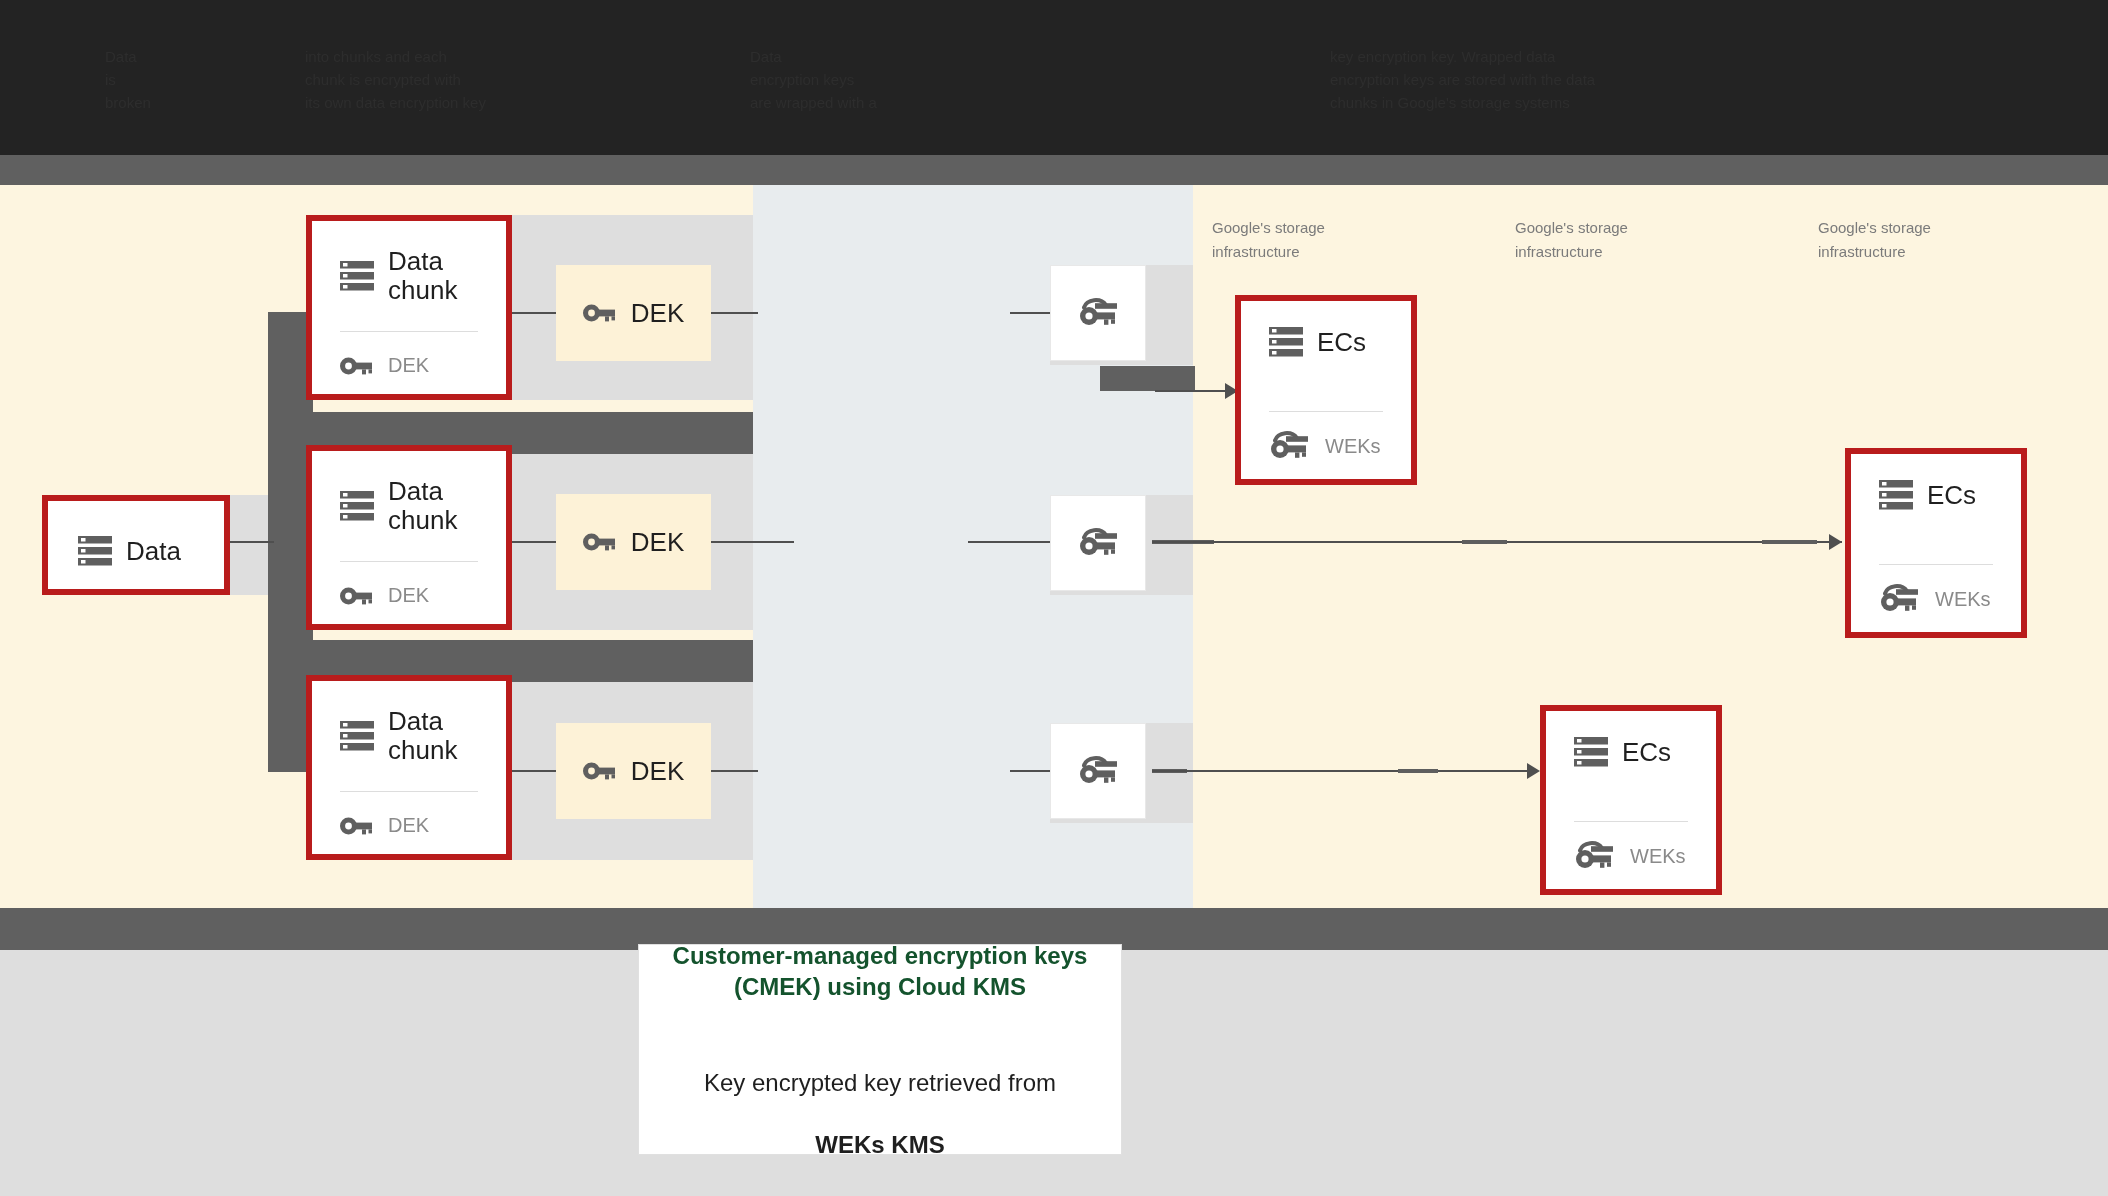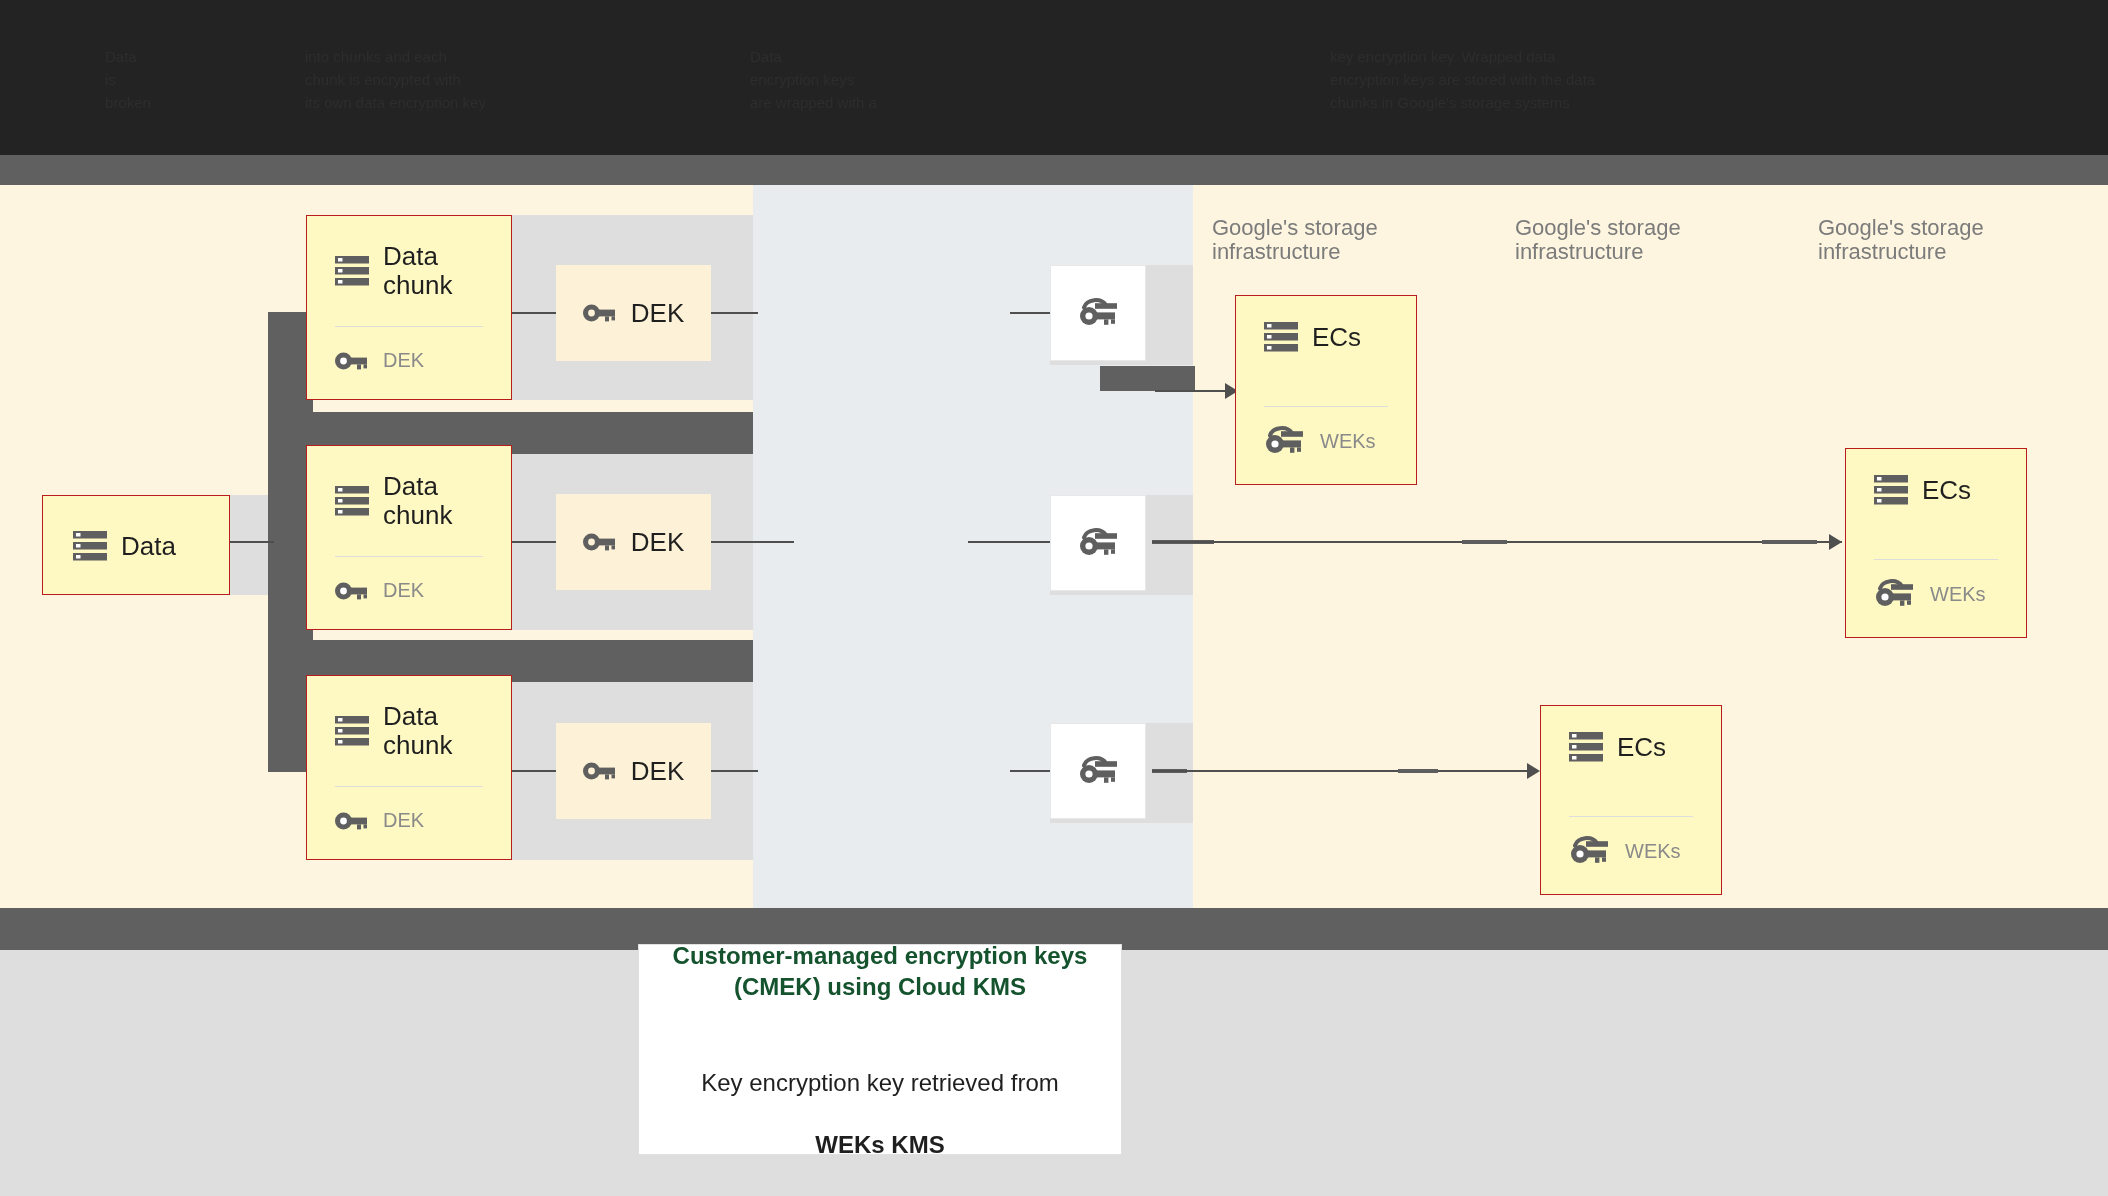--- a/index.html
+++ b/index.html
@@ -26,36 +26,36 @@
   .brk{position:absolute;background:#606060;}
 
   
   .line{position:absolute;height:2px;background:#4f4f4f;}
   .thick{position:absolute;height:4px;background:#5e5e5e;}
   .arrow-head{position:absolute;width:0;height:0;}
   .arrow-head::after{content:"";position:absolute;left:0;top:-8px;
      border-top:8px solid transparent;border-bottom:8px solid transparent;border-left:13px solid #4f4f4f;}
 
   
-  .card{position:absolute;background:#fef9c3;border:1px solid #b91c1c;box-sizing:border-box;}
+  .card{position:absolute;background:#ffffff;border:6px solid #b91c1c;box-sizing:border-box;}
   .card-top{display:flex;align-items:center;gap:14px;padding:26px 0 0 28px;}
   .card-title{font-size:26px;color:#1f1f1f;line-height:29px;}
   .card-divider{position:absolute;left:28px;right:28px;height:1px;background:#dddddd;}
   .card-bottom{position:absolute;left:28px;display:flex;align-items:center;gap:16px;}
   .card-sub{font-size:20px;color:#8a8a8a;}
 
   .chip{position:absolute;display:flex;align-items:center;justify-content:center;gap:16px;}
   .chip-dek{background:#fdf2d7;}
   .chip-kek{background:#e1f0e8;border:1px solid #d6e6dd;box-sizing:border-box;}
   .chip-label{font-size:26px;color:#1f1f1f;}
 
   .wkbox{position:absolute;background:#ffffff;border:1px solid #e8e8e8;box-sizing:border-box;
          display:flex;align-items:center;justify-content:center;}
 
-  .infra-label{position:absolute;font-size:22px;line-height:24px;color:#7b7b7b;white-space:pre-line;}
+  .infra-label{position:absolute;font-size:15px;line-height:24px;color:#7b7b7b;white-space:pre-line;}
 
   
   .caption{position:absolute;background:#ffffff;border:1px solid #e0e0e0;box-sizing:border-box;
            display:flex;flex-direction:column;align-items:center;justify-content:center;
            text-align:center;padding:0 30px;}
   .cap-strong{font-size:24px;font-weight:bold;color:#14532d;line-height:31px;white-space:pre-line;}
   .cap-reg{font-size:24px;color:#1f1f1f;line-height:31px;margin-top:34px;white-space:pre-line;}
   .cap-reg b{font-weight:bold;}
 
   
@@ -418,18 +418,18 @@
     </div>
   </div>
 
   <div class="band-gray-bottom"></div>
   <div class="footer"></div>
 
   <div class="caption" style="left:638px;top:944px;width:484px;height:211px;">
     <div class="cap-strong">Customer-managed encryption keys
 (CMEK) using Cloud KMS</div>
     <div class="cap-reg">
-      <span>Key encryption key retrieved from</span><br>
+      <span>Key encrypted key retrieved from</span><br>
       <b>WEKs KMS</b>
     </div>
   </div>
 
 </div>
 
 </body></html>

